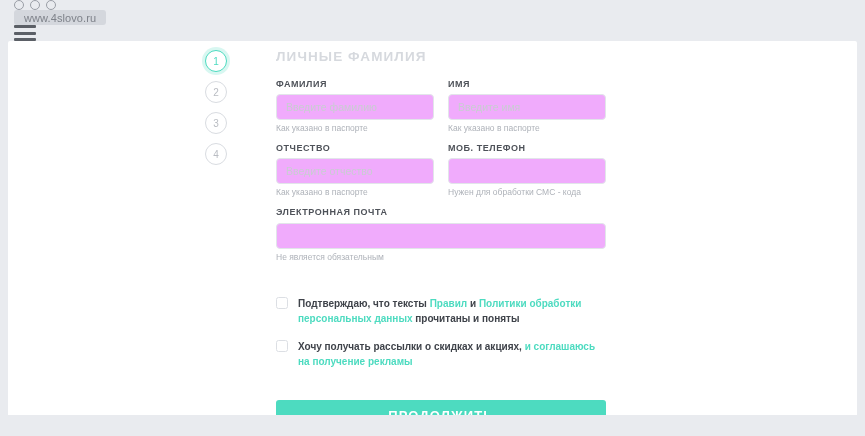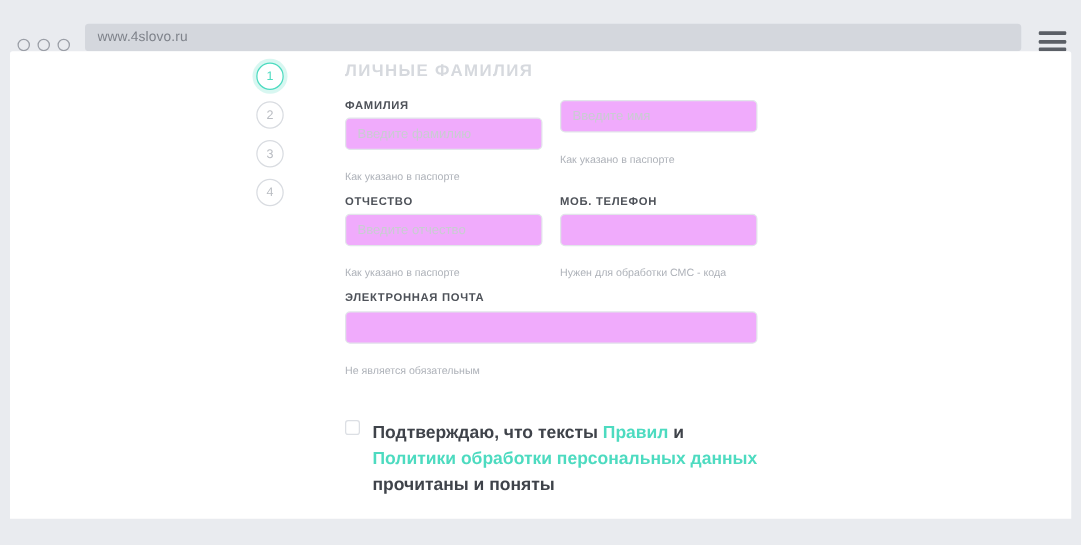--- a/index.html
+++ b/index.html
@@ -19,23 +19,24 @@
     width: 865px;
     height: 436px;
     position: relative;
     background: #e9ebef;
   }
 
   
   .chrome-bar {
     height: 41px;
     display: flex;
-    align-items: flex-end;
+    align-items: flex-start;
     padding: 0 12px 0 14px;
     background: #e9ebef;
+    flex-direction: column;
   }
 
   .window-dots {
     display: flex;
     gap: 6px;
     align-items: center;
     flex: 0 0 auto;
     margin-right: 12px;
   }
   .window-dots .dot {
@@ -172,21 +173,21 @@
     background: #f0abfc;
     outline: none;
   }
   .field-input::placeholder {
     color: #c9ccd2;
   }
 
   .field-hint {
     font-size: 8.5px;
     color: #aeb2b9;
-    margin-top: 16px;
+    margin-top: 3px;
     line-height: 1.2;
   }
 
   .field-block { margin-bottom: 10px; }
 
   
   .checks { margin-top: 24px; }
 
   .check-row {
     display: flex;
@@ -198,21 +199,21 @@
     width: 12px;
     height: 12px;
     border: 1.4px solid #dcdfe4;
     border-radius: 2.5px;
     margin-right: 10px;
     margin-top: 1px;
     background: #fff;
     cursor: pointer;
   }
   .check-text {
-    font-size: 14px;
+    font-size: 10px;
     color: #3f434a;
     line-height: 1.52;
     font-weight: bold;
   }
   .lnk {
     color: #4ddbc0;
     cursor: pointer;
   }
 
   
@@ -275,20 +276,21 @@
         <div class="section-title">ЛИЧНЫЕ ФАМИЛИЯ</div>
 
         
         <div class="row">
           <div class="field field-block">
             <div class="field-label">ФАМИЛИЯ</div>
             <input class="field-input" type="text" placeholder="Введите фамилию" style="">
             <div class="field-hint">Как указано в паспорте</div>
           </div>
           <div class="field field-block">
+            <div class="field-label">ИМЯ</div>
             <input class="field-input" type="text" placeholder="Введите имя" style="">
             <div class="field-hint">Как указано в паспорте</div>
           </div>
         </div>
 
         
         <div class="row">
           <div class="field field-block">
             <div class="field-label">ОТЧЕСТВО</div>
             <input class="field-input" type="text" placeholder="Введите отчество" style="">
@@ -311,20 +313,24 @@
         </div>
 
         
         <div class="checks">
 
           <div class="check-row">
             <div class="checkbox"></div>
             <div class="check-text"><span>Подтверждаю, что тексты </span><span class="lnk">Правил</span><span> и </span><span class="lnk">Политики обработки персональных данных</span><span> прочитаны и поняты</span></div>
           </div>
 
+          <div class="check-row">
+            <div class="checkbox"></div>
+            <div class="check-text"><span>Хочу получать рассылки о скидках и акциях,</span><span class="lnk"> и соглашаюсь на получение рекламы</span></div>
+          </div>
 
         </div>
 
         
         <button class="submit-btn">ПРОДОЛЖИТЬ</button>
 
       </div>
     </div>
   </div>
 </div>

